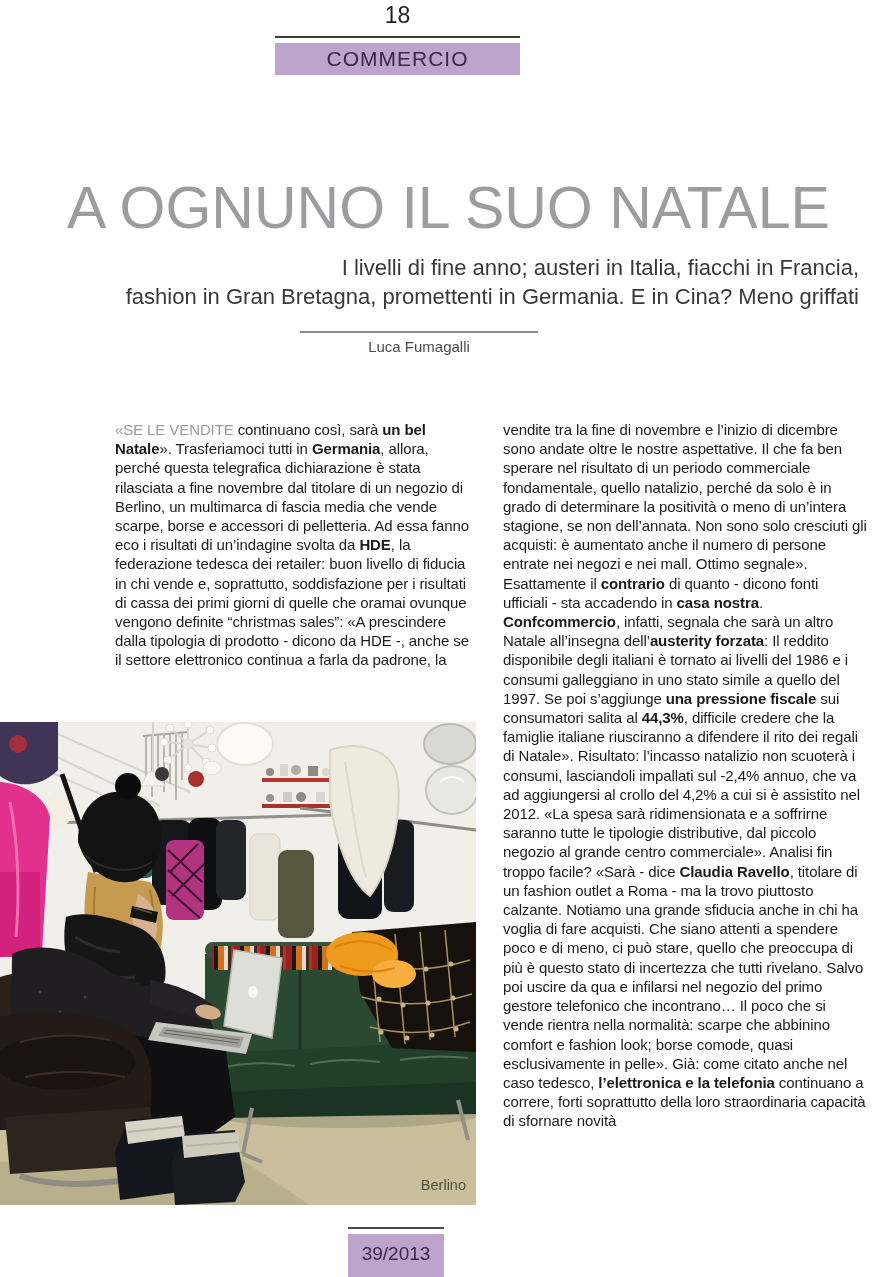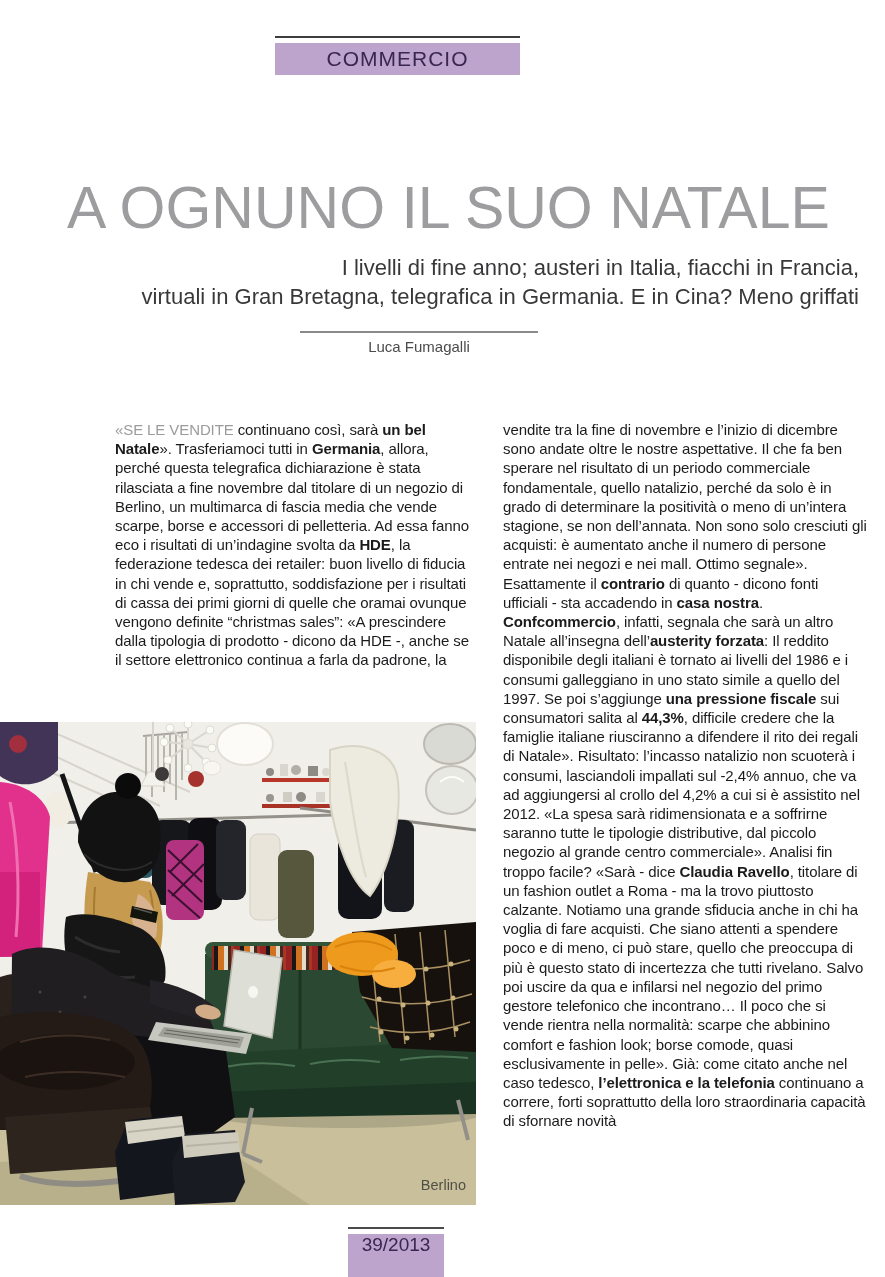--- a/index.html
+++ b/index.html
@@ -36,35 +36,36 @@
 
   
   .photo{position:absolute;left:0;top:722px;width:476px;height:483px;overflow:hidden;background:#bef264;}
   .photo svg{display:block;}
   .caption{position:absolute;right:10px;bottom:12px;font-size:14.5px;color:#504f47;}
 
   
   .ftr-rule{position:absolute;left:348px;top:1227px;width:96px;height:2px;background:#4a4a4c;}
   .issue-box{position:absolute;left:348px;top:1234px;width:96px;height:43px;
              background:var(--accent,#bca4cd);display:flex;align-items:flex-start;justify-content:center;
-             box-sizing:border-box;font-size:19px;color:var(--accent-text,#3a2650);}
+             padding-top:9px;box-sizing:border-box;font-size:19px;color:var(--accent-text,#3a2650);}
 </style>
 </head>
 <body>
 
 <div class="page">
 
+  <div class="pagenum">18</div>
   <div class="hdr-rule"></div>
   <div class="section-box">COMMERCIO</div>
 
   <h1 class="title" style="margin:12px;">A OGNUNO IL SUO NATALE</h1>
 
   <div class="subtitle">
     <div>I livelli di fine anno; austeri in Italia, fiacchi in Francia,</div>
-    <div>virtuali in Gran Bretagna, telegrafica in Germania. E in Cina? Meno griffati</div>
+    <div>fashion in Gran Bretagna, promettenti in Germania. E in Cina? Meno griffati</div>
   </div>
 
   <div class="author-rule"></div>
   <div class="author">Luca Fumagalli</div>
 
   <div class="col col-left">
     <p><span class="run-lead">«SE LE VENDITE</span><span class="run-n"> continuano così, sarà </span><span class="run-b">un bel Natale</span><span class="run-n">». Trasferiamoci tutti in </span><span class="run-b">Germania</span><span class="run-n">, allora, perché questa telegrafica dichiarazione è stata rilasciata a fine novembre dal titolare di un negozio di Berlino, un multimarca di fascia media che vende scarpe, borse e accessori di pelletteria. Ad essa fanno eco i risultati di un’indagine svolta da </span><span class="run-b">HDE</span><span class="run-n">, la federazione tedesca dei retailer: buon livello di fiducia in chi vende e, soprattutto, soddisfazione per i risultati di cassa dei primi giorni di quelle che oramai ovunque vengono definite “christmas sales”: «A prescindere dalla tipologia di prodotto - dicono da HDE -, anche se il settore elettronico continua a farla da padrone, la</span></p>
   </div>
 
   <div class="col col-right">

